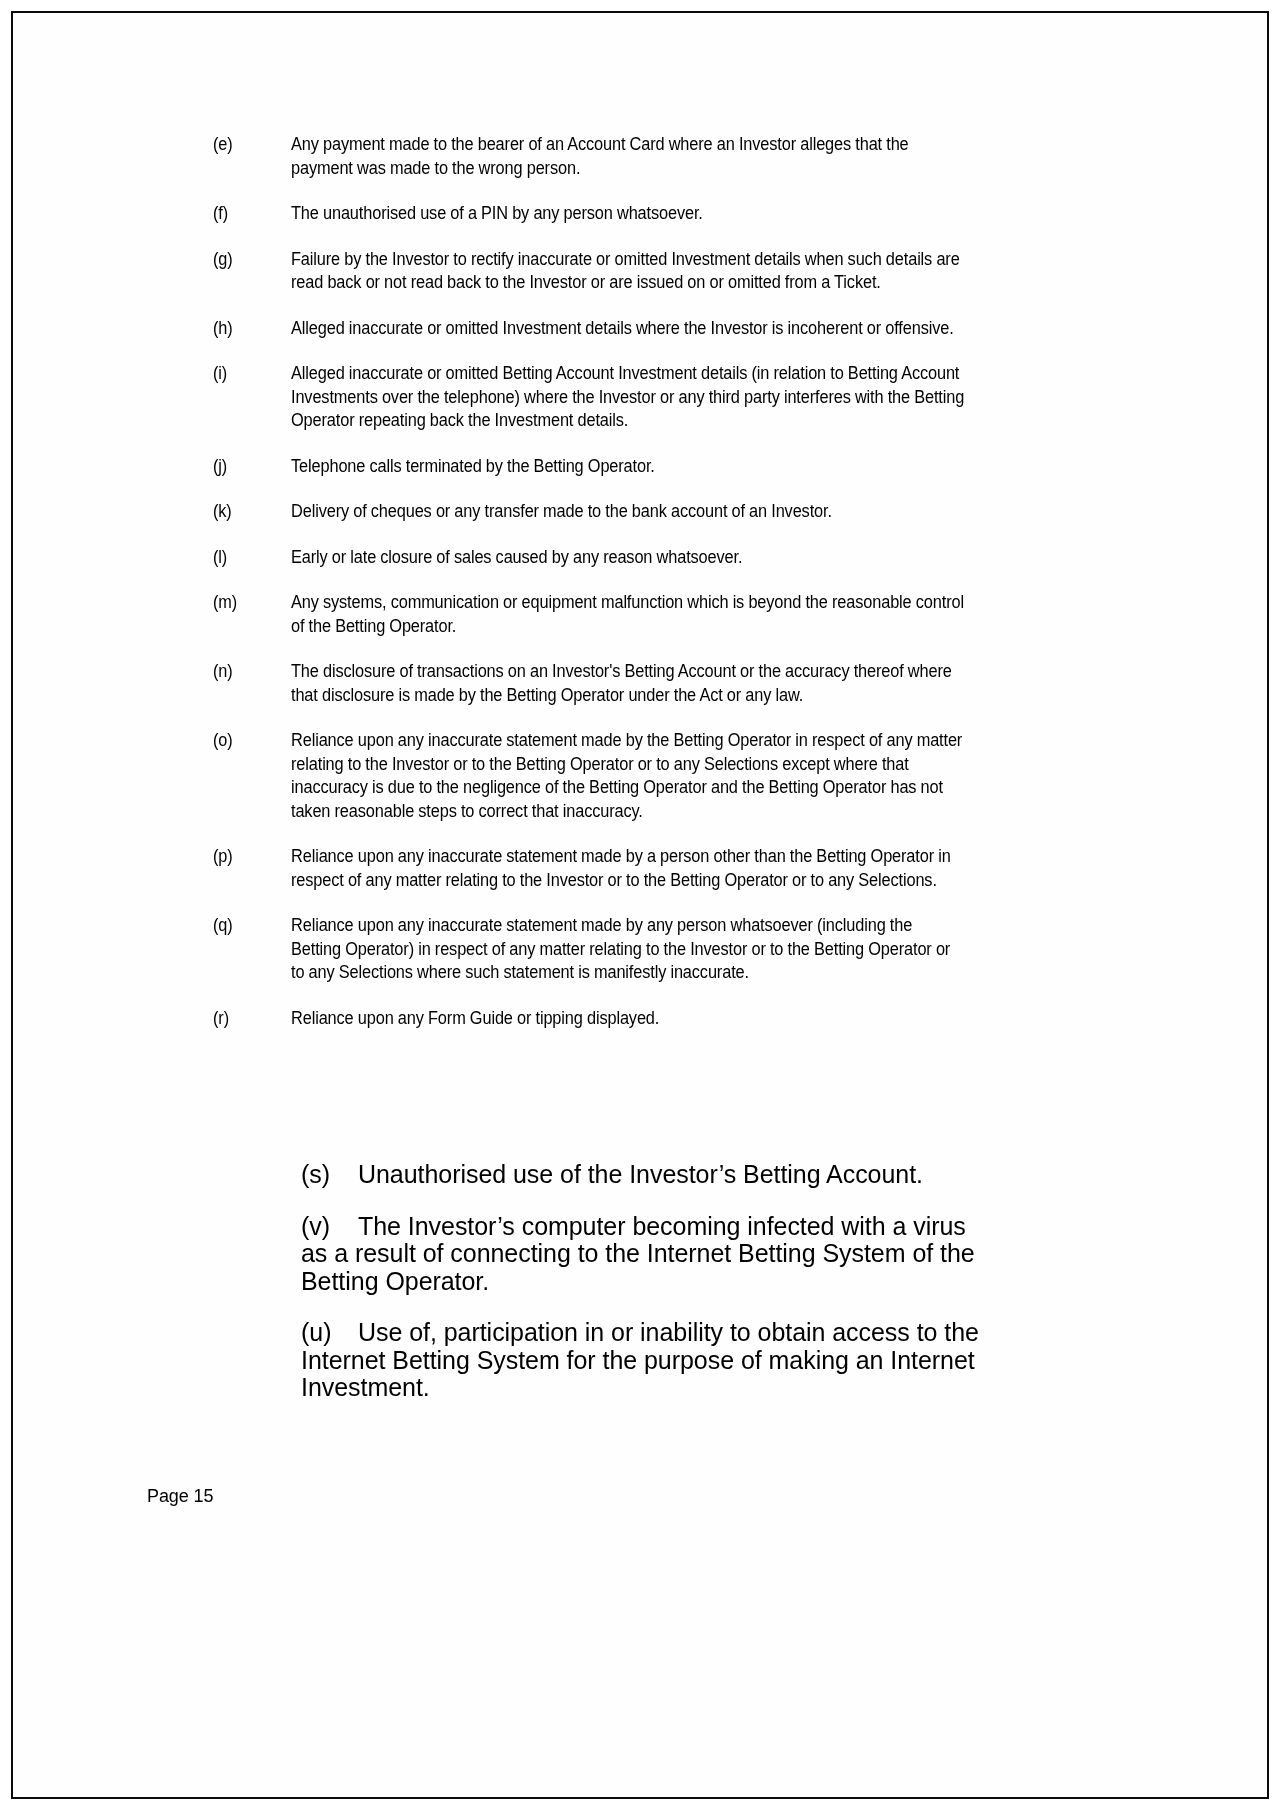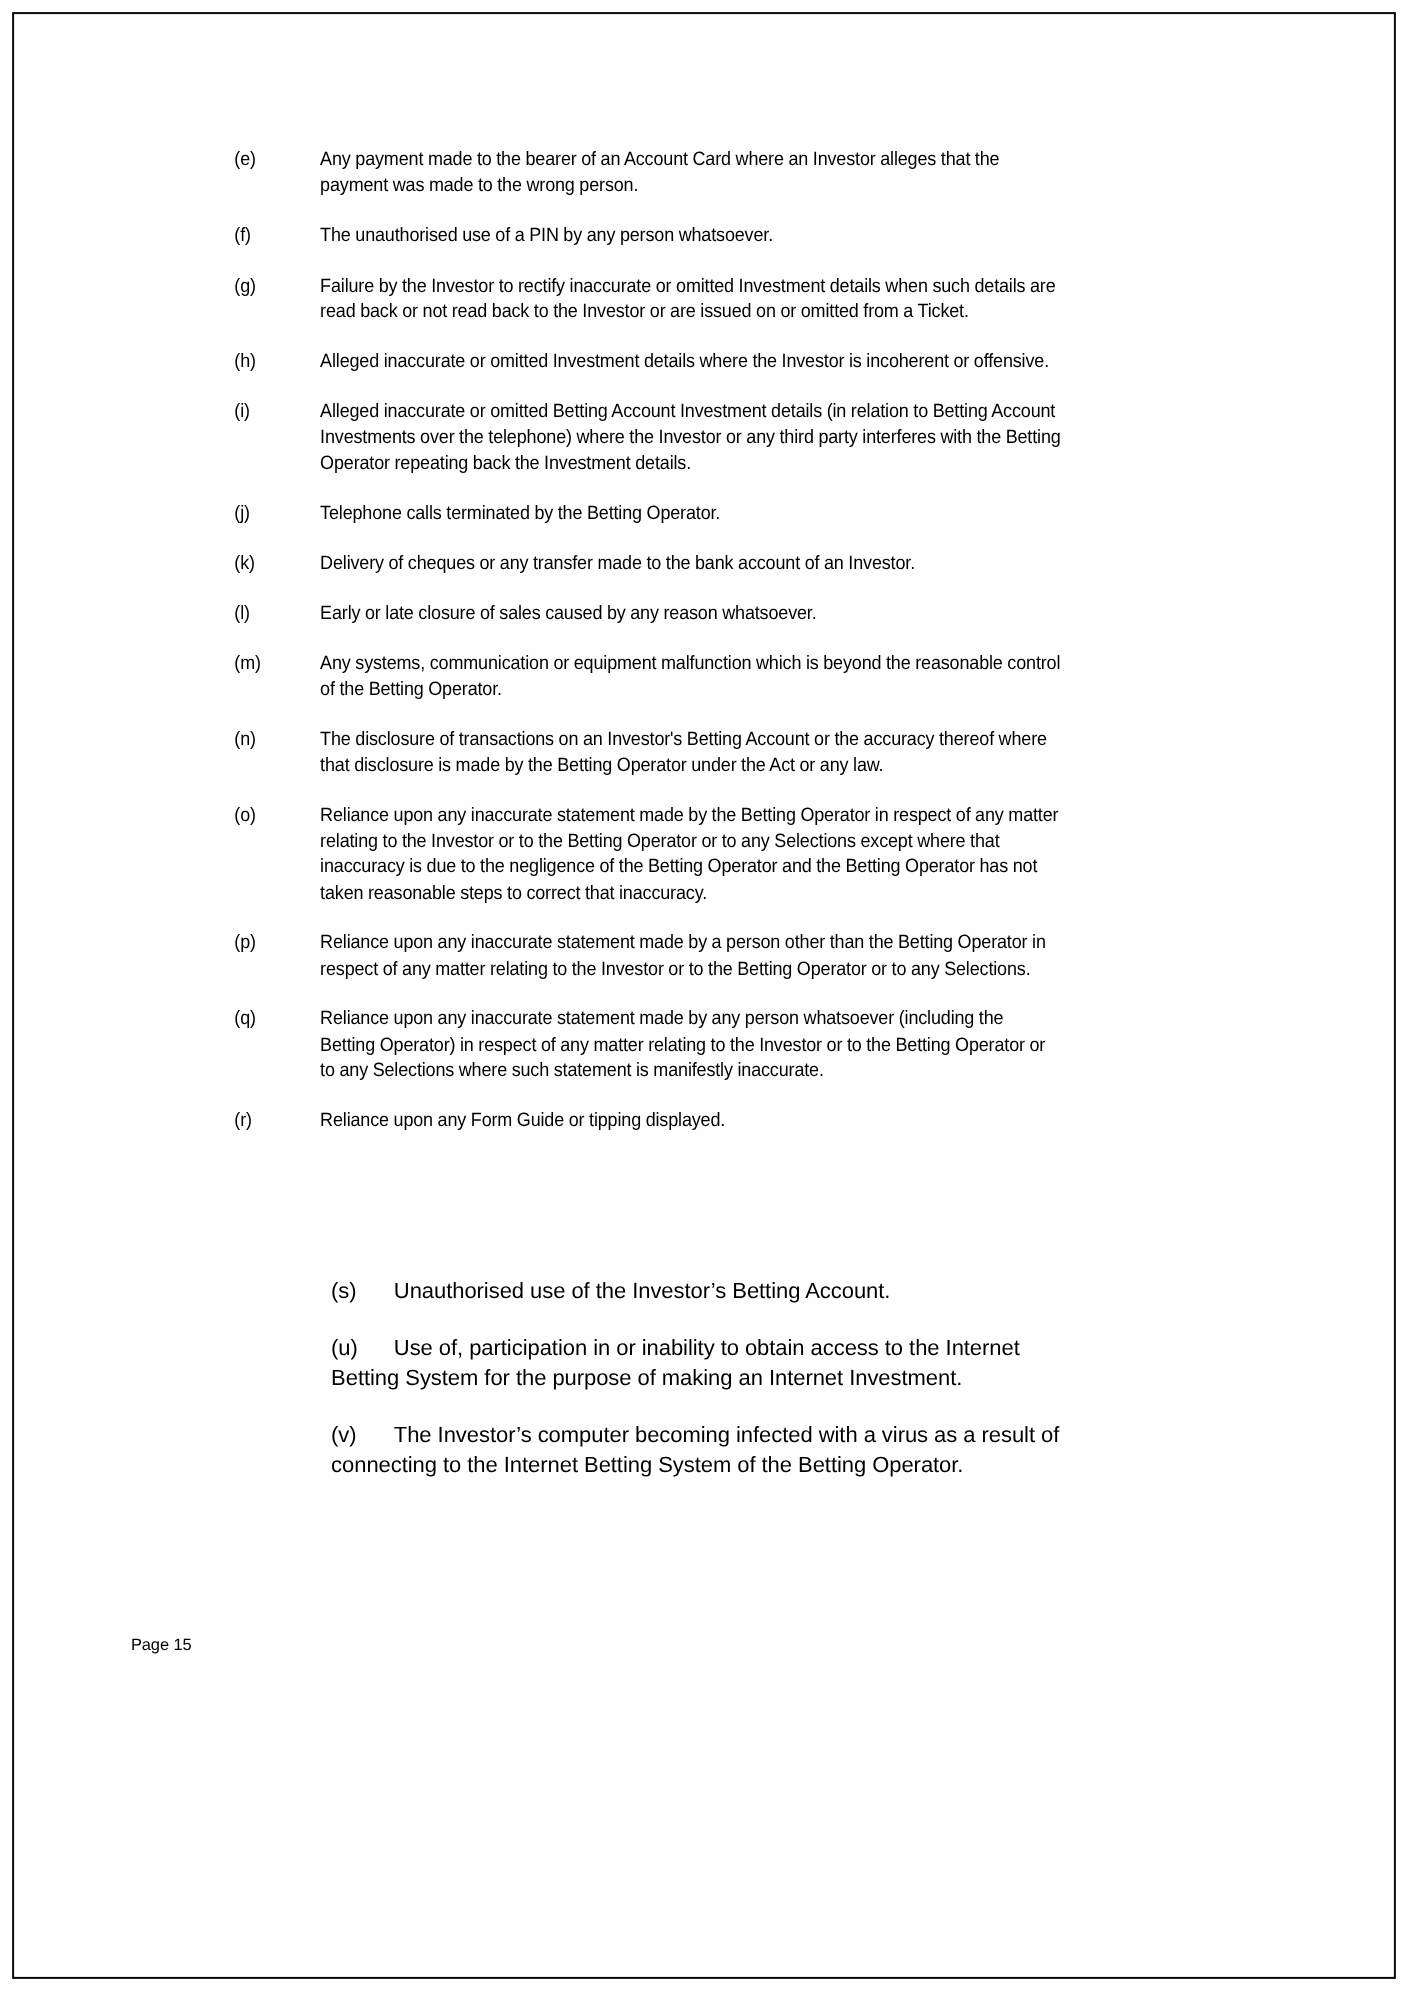--- a/index.html
+++ b/index.html
@@ -71,37 +71,37 @@
 
   
   .clause-list-b {
     position: absolute;
     left: 288px;
     top: 1148px;
     width: 700px;
   }
   .clause-b {
     margin-bottom: 24px;
-    font-size: 20px;
+    font-size: 25px;
     line-height: 27.5px;
     letter-spacing: -0.05px;
     text-indent: 0;
     width: 690px;
   }
   .clause-b .lbl {
     display: inline-block;
     width: 57px;
   }
 
   
   .page-footer {
     position: absolute;
-    left: 106px;
+    left: 134px;
     top: 1472px;
-    font-size: 15px;
+    font-size: 18px;
     line-height: 22px;
     letter-spacing: -0.1px;
   }
 </style>
 </head>
 <body>
 
 <div class="scan-frame">
   <div class="page-surface">
 
@@ -159,20 +159,20 @@
           <div class="clause-text">Reliance upon any inaccurate statement made by any person whatsoever (including the Betting Operator) in respect of any matter relating to the Investor or to the Betting Operator or to any Selections where such statement is manifestly inaccurate.</div>
         </div>
         <div class="clause">
           <div class="clause-label">(r)</div>
           <div class="clause-text">Reliance upon any Form Guide or tipping displayed.</div>
         </div>
       </div>
 
     <div class="clause-list-b">
         <div class="clause-b"><span class="lbl">(s)</span><span>Unauthorised use of the Investor’s Betting Account.</span></div>
+        <div class="clause-b"><span class="lbl">(v)</span><span>The Investor’s computer becoming infected with a virus as a result of connecting to the Internet Betting System of the Betting Operator.</span></div>
         <div class="clause-b"><span class="lbl">(u)</span><span>Use of, participation in or inability to obtain access to the Internet Betting System for the purpose of making an Internet Investment.</span></div>
-        <div class="clause-b"><span class="lbl">(v)</span><span>The Investor’s computer becoming infected with a virus as a result of connecting to the Internet Betting System of the Betting Operator.</span></div>
       </div>
 
     <div class="page-footer">Page 15</div>
 
   </div>
 </div>
 
 </body></html>

